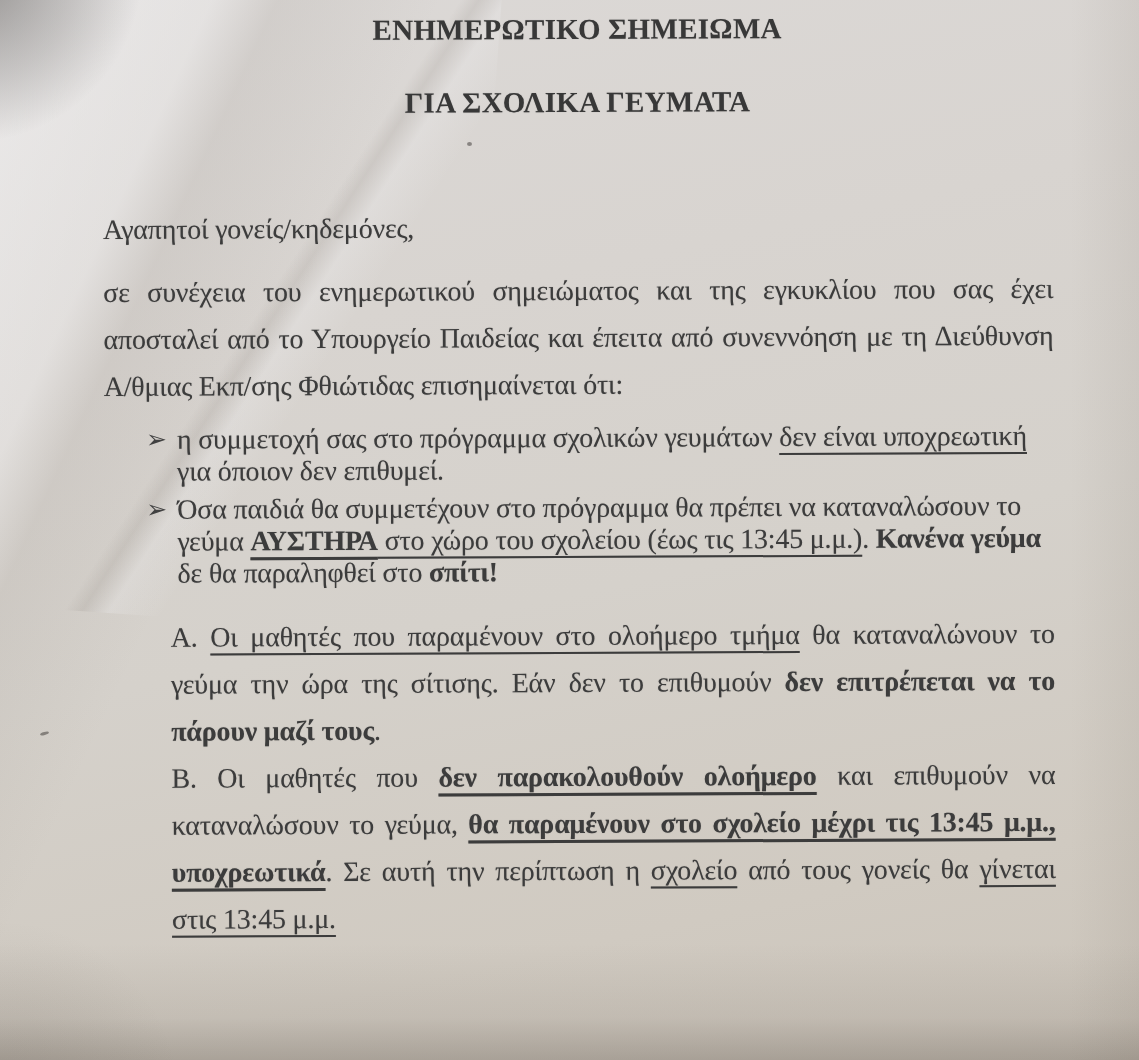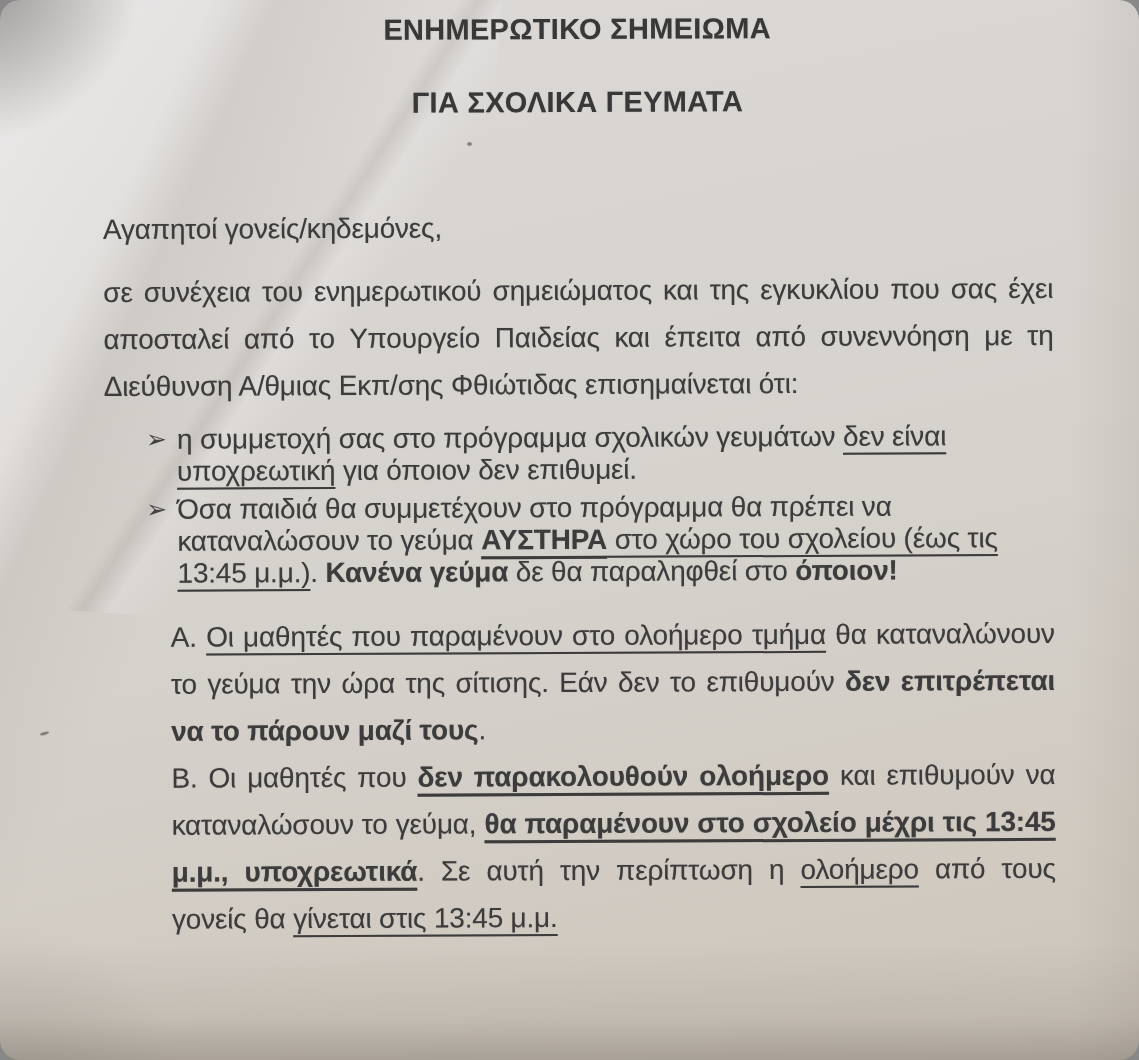--- a/index.html
+++ b/index.html
@@ -1,28 +1,27 @@
 <!DOCTYPE html>
 <html style="--paper: #d5d1cb; --ink: #3c3c3c;"><head>
 <meta charset="utf-8">
 <style>
   html,body{margin:0;padding:0;background:#888;}
   .photo{
     position:relative;
     width:1139px;height:1060px;
     overflow:hidden;
-    font-family:Liberation Sans, sans-serif;
+    font-family:Liberation Serif, serif;
     background:
       radial-gradient(circle 230px at -30px -30px, rgba(62,58,55,0.52), rgba(62,58,55,0.20) 48%, rgba(62,58,55,0) 75%),
       linear-gradient(115deg, rgba(250,250,252,0.50) 0%, rgba(248,248,250,0.30) 13%, rgba(140,132,124,0.12) 17%, rgba(0,0,0,0) 27%),
       radial-gradient(circle 260px at 0% 104%, rgba(90,82,74,0.16), rgba(90,82,74,0) 70%),
       linear-gradient(to bottom, rgba(0,0,0,0) 89%, rgba(105,95,85,0.12) 96%, rgba(82,72,62,0.30) 100%),
       linear-gradient(to left, rgba(120,110,98,0.10), rgba(120,110,98,0) 6%),
       linear-gradient(168deg, #dcd9d7 0%, #d8d4d0 30%, var(--paper,#d5d1cb) 55%, #d0cac1 82%, #cbc4ba 100%);
-    border-radius: 20px;
   }
   .crease{
     position:absolute;left:-40px;top:-20px;width:520px;height:640px;
     background:linear-gradient(119deg, rgba(0,0,0,0) 55%, rgba(125,117,110,0.14) 57%, rgba(240,240,242,0.25) 60%, rgba(0,0,0,0) 66%);
     transform:rotate(4deg);
     pointer-events:none;
   }
   .speck{position:absolute;background:rgba(70,66,62,0.55);border-radius:50%;}
   .speck.s1{left:467px;top:142px;width:5px;height:4px;}
   .speck.s2{left:40px;top:732px;width:9px;height:3px;transform:rotate(-15deg);}
@@ -81,27 +80,27 @@
 
     <div class="bullets">
 
       <div class="bullet">
         <span class="arrow">➢</span>
         <span>η συμμετοχή σας στο πρόγραμμα σχολικών γευμάτων </span><span class="u">δεν είναι υποχρεωτική</span><span> για όποιον δεν επιθυμεί.</span>
       </div>
 
       <div class="bullet">
         <span class="arrow">➢</span>
-        <span>Όσα παιδιά θα συμμετέχουν στο πρόγραμμα θα πρέπει να καταναλώσουν το γεύμα </span><span class="bu">ΑΥΣΤΗΡΑ</span><span class="u"> στο χώρο του σχολείου (έως τις 13:45 μ.μ.)</span><span>. </span><span class="b">Κανένα γεύμα</span><span> δε θα παραληφθεί στο </span><span class="b">όποιον!</span>
+        <span>Όσα παιδιά θα συμμετέχουν στο πρόγραμμα θα πρέπει να καταναλώσουν το γεύμα </span><span class="bu">ΑΥΣΤΗΡΑ</span><span class="u"> στο χώρο του σχολείου (έως τις 13:45 μ.μ.)</span><span>. </span><span class="b">Κανένα γεύμα</span><span> δε θα παραληφθεί στο </span><span class="b">σπίτι!</span>
       </div>
 
     </div>
 
     <p class="para block blockA">
       <span>Α. </span><span class="u">Οι μαθητές που παραμένουν στο ολοήμερο τμήμα</span><span> θα καταναλώνουν το γεύμα την ώρα της σίτισης. Εάν δεν το επιθυμούν </span><span class="b">δεν επιτρέπεται να το πάρουν μαζί τους</span><span>.</span>
     </p>
 
     <p class="para block">
-      <span>Β. Οι μαθητές που </span><span class="bu">δεν παρακολουθούν ολοήμερο</span><span> και επιθυμούν να καταναλώσουν το γεύμα, </span><span class="bu">θα παραμένουν στο σχολείο μέχρι τις 13:45 μ.μ., υποχρεωτικά</span><span>. Σε αυτή την περίπτωση η </span><span class="u">ολοήμερο</span><span> από τους γονείς θα </span><span class="u">γίνεται στις 13:45 μ.μ.</span>
+      <span>Β. Οι μαθητές που </span><span class="bu">δεν παρακολουθούν ολοήμερο</span><span> και επιθυμούν να καταναλώσουν το γεύμα, </span><span class="bu">θα παραμένουν στο σχολείο μέχρι τις 13:45 μ.μ., υποχρεωτικά</span><span>. Σε αυτή την περίπτωση η </span><span class="u">σχολείο</span><span> από τους γονείς θα </span><span class="u">γίνεται στις 13:45 μ.μ.</span>
     </p>
 
   </div>
 </div>
 
 </body></html>

